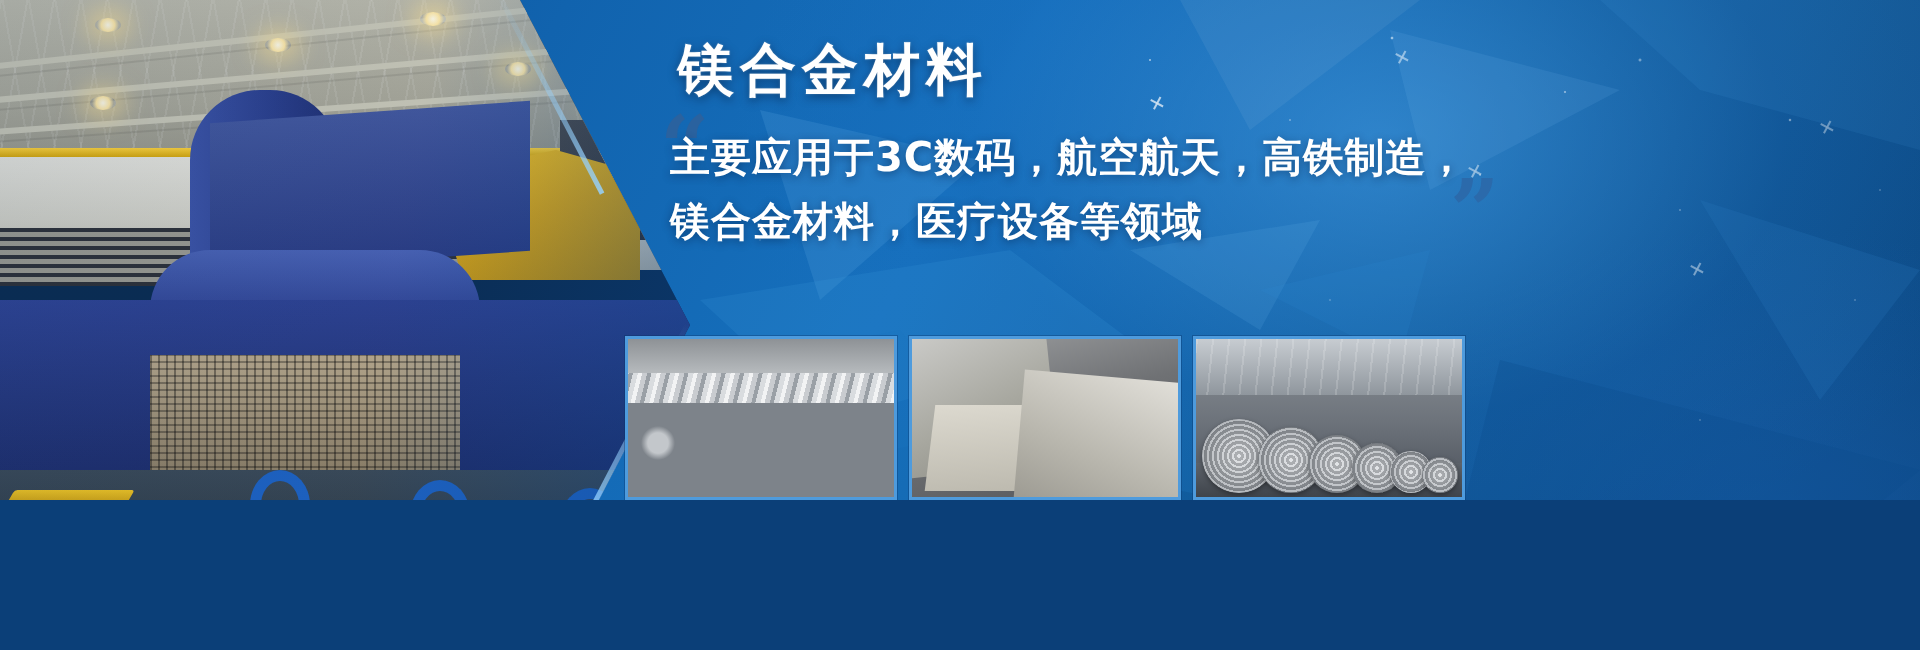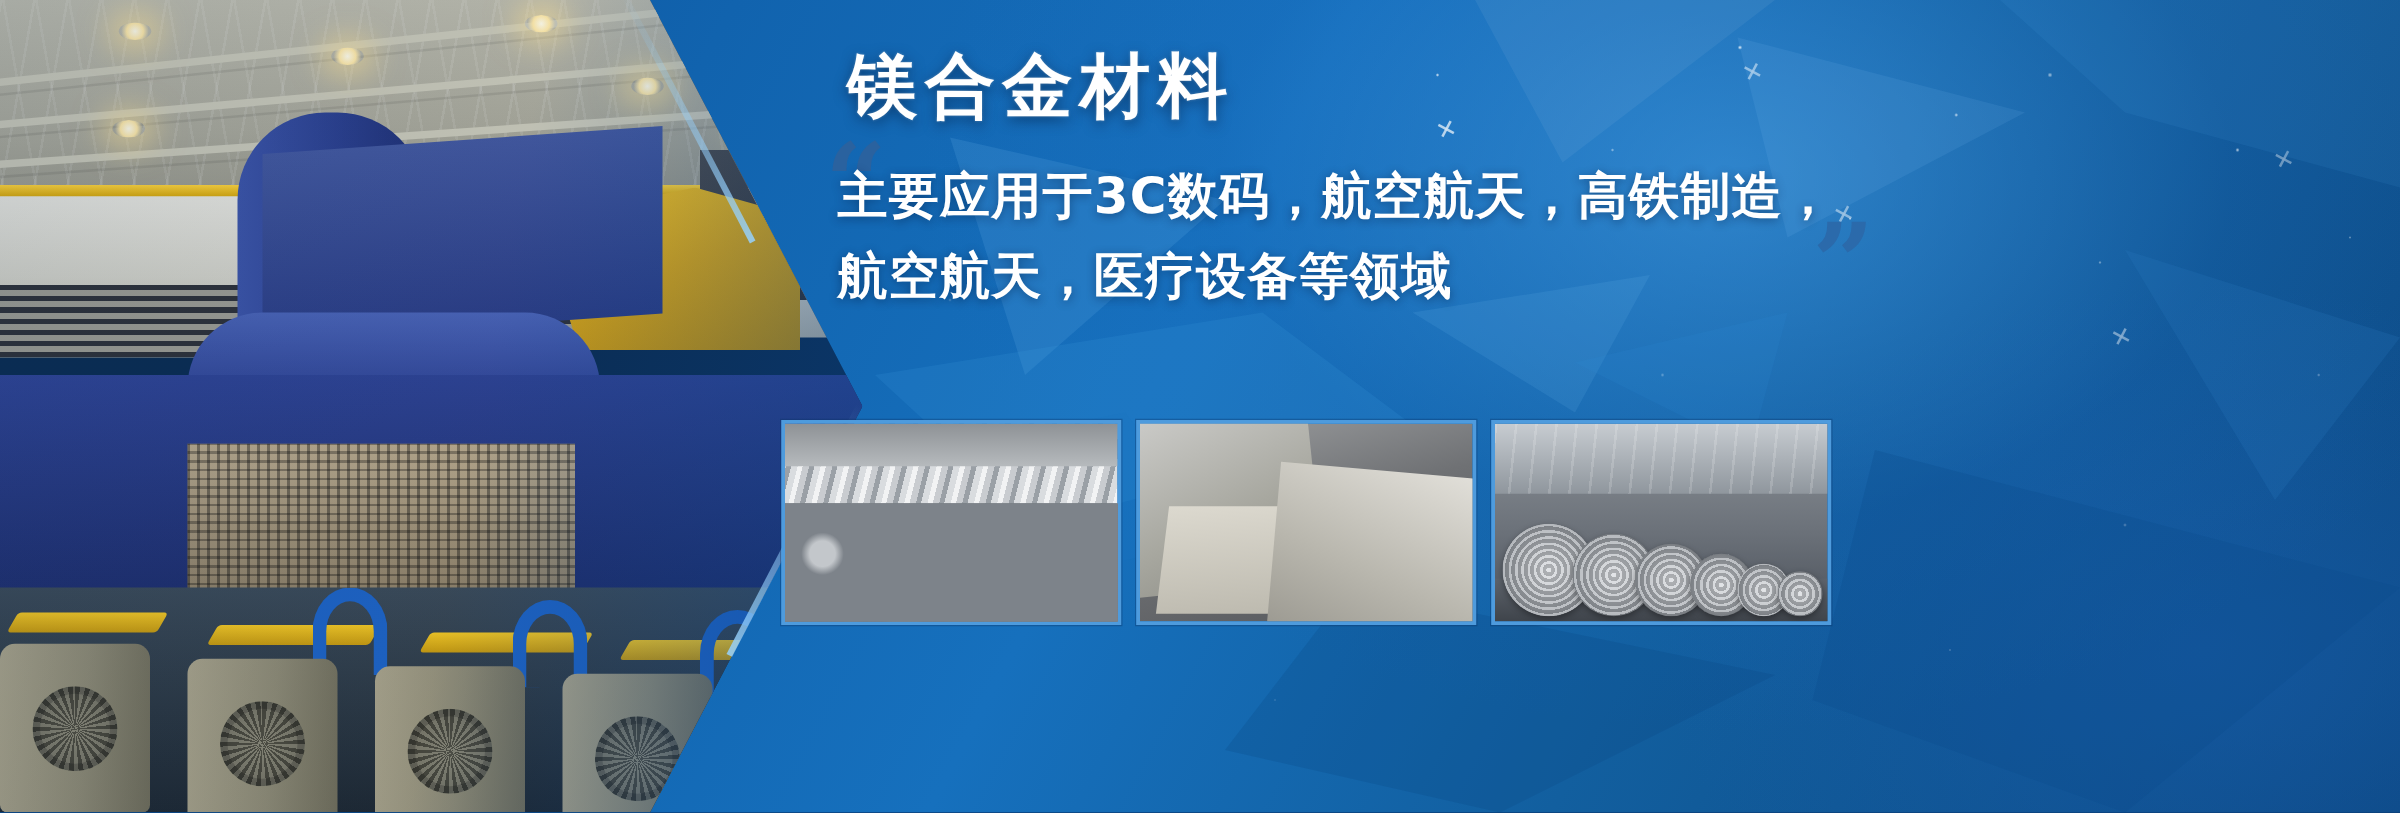--- a/index.html
+++ b/index.html
@@ -2,21 +2,21 @@
 <html><head>
 <meta charset="utf-8">
 <title>Banner</title>
 <style>
   * { margin:0; padding:0; box-sizing:border-box; }
   html,body { background:#0b3f78; }
   body { font-family:"DejaVu Sans","Liberation Sans",sans-serif; }
 
   .banner{
     position:relative;
-    width:1920px; height:650px;
+    width:1920px; height:500px;
     overflow:hidden;
     background:
       radial-gradient(ellipse 900px 620px at 1380px 140px, rgba(70,160,235,.55) 0%, rgba(30,110,195,.18) 45%, rgba(0,0,0,0) 72%),
       radial-gradient(ellipse 620px 420px at 1760px 520px, rgba(25,95,175,.55) 0%, rgba(0,0,0,0) 70%),
       linear-gradient(118deg, #0c4e96 0%, #1163ae 26%, #1670bd 48%, #125f9f 70%, #0c4781 100%);
   }
 
   
   .stars{
     position:absolute; inset:0;
@@ -335,21 +335,21 @@
   <div class="chev-line" style="left:690px;top:325px;width:226px;height:5px;transform:rotate(117.5deg);transform-origin:left top;"></div>
 
   <div class="content">
 
     <div class="title">镁合金材料</div>
 
     <div class="quote-open">“</div>
     <div class="quote-close">”</div>
 
     <div class="sub sub-l1">主要应用于3C数码，航空航天，高铁制造，</div>
-    <div class="sub sub-l2">航空航天，医疗设备等领域</div>
+    <div class="sub sub-l2">镁合金材料，医疗设备等领域</div>
 
 
     <div class="thumbs">
 
       <div class="thumb">
         <div class="thumb-inner t1">
             <div class="t1-top"></div>
           </div>
       </div>
 

